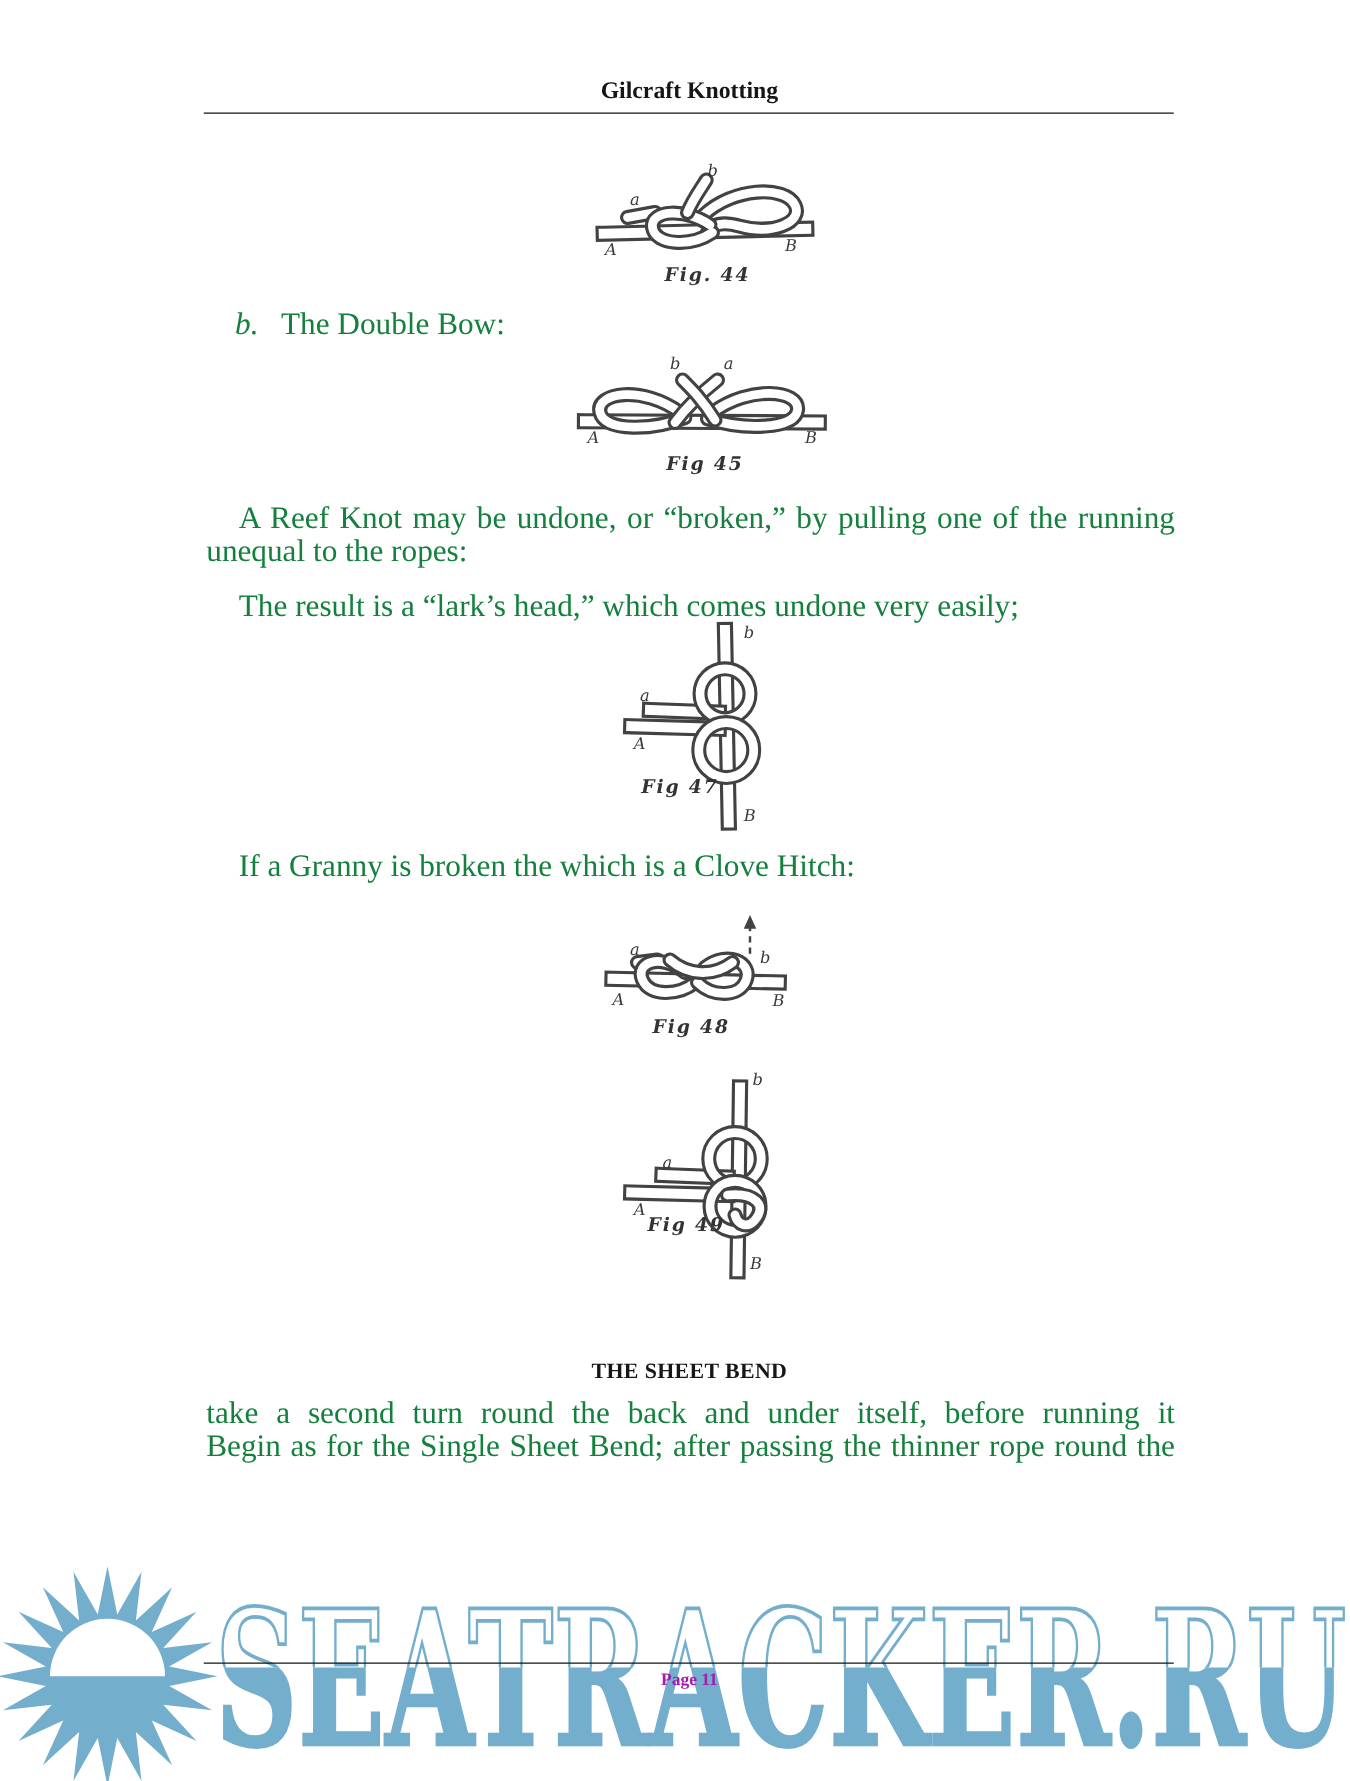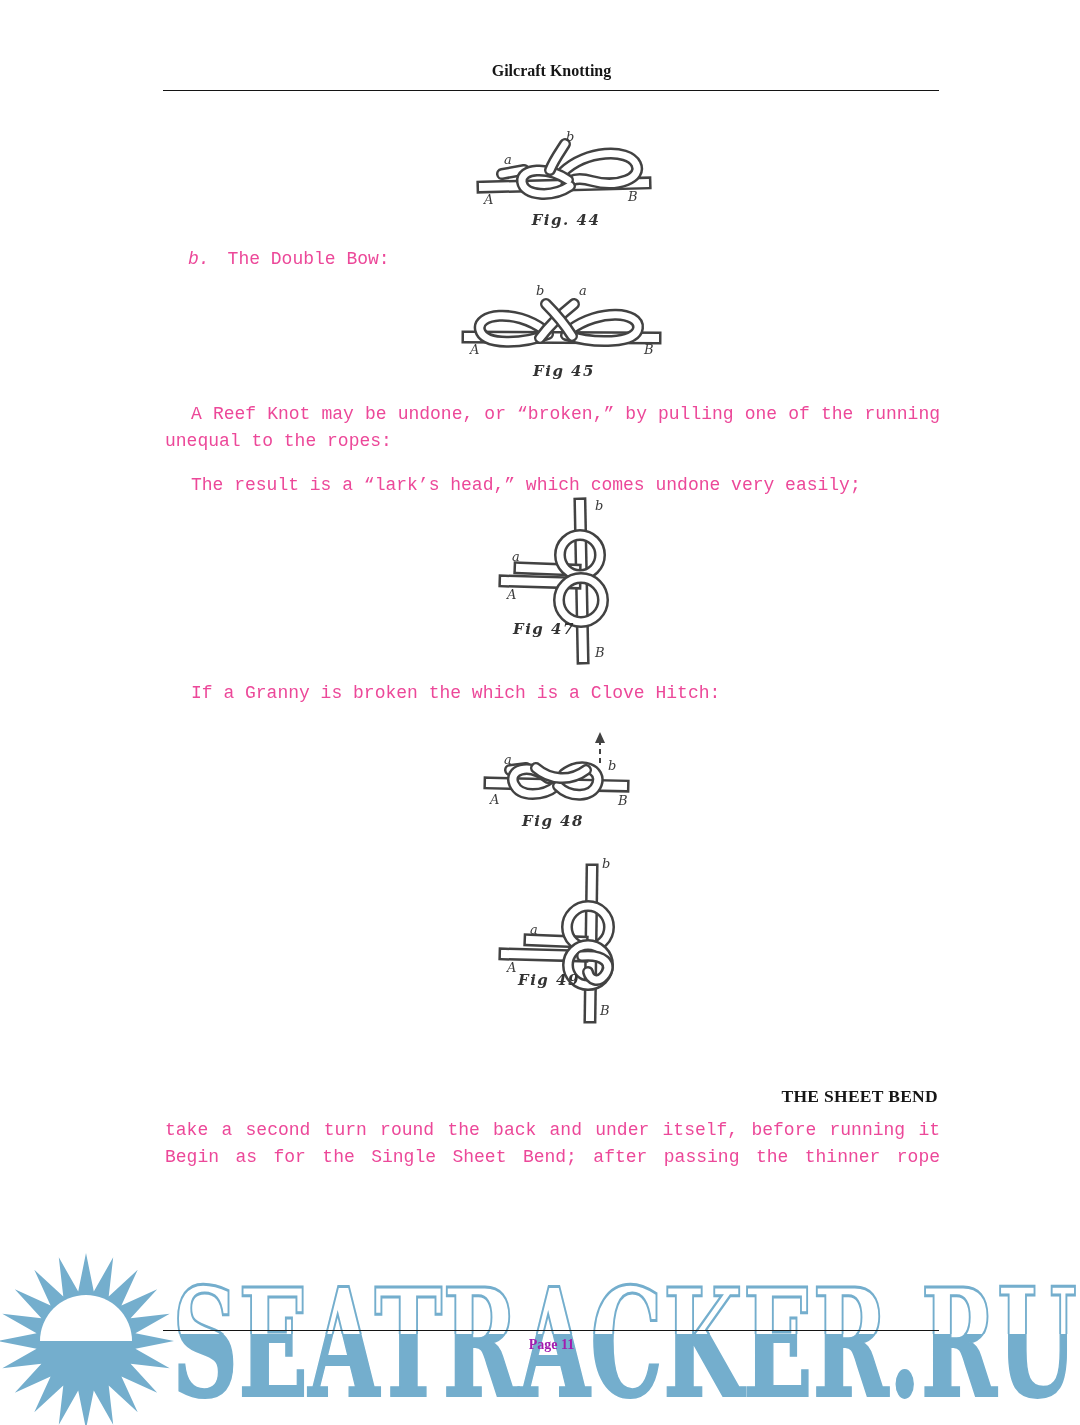--- a/index.html
+++ b/index.html
@@ -3,32 +3,32 @@
 <meta charset="utf-8">
 <style>
   html,body{margin:0;padding:0;background:#ffffff;}
   .page{
     position:relative;width:1080px;height:1425px;background:#ffffff;
     font-family:"Liberation Serif",serif;color:#161616;overflow:hidden;
   }
   .abs{position:absolute;}
   
   .header-title{top:62px;left:165px;width:773px;text-align:center;
-    font-weight:bold;font-size:16px;}
+    font-weight:bold;font-size:19px;}
   .rule{height:0;border-top:1.6px solid #141414;}
   .header-rule{top:90px;left:163px;width:776px;}
   
-  .bodytext{font-size:18px;line-height:27px;color:#ec4899;font-family:Liberation Mono, monospace;}
+  .bodytext{font-size:25px;line-height:27px;color:#15803d;}
   .col{left:165px;width:775px;}
   .jline{text-align:justify;height:27px;overflow:hidden;}
   .jline::after{content:"";display:inline-block;width:100%;height:0;}
   .ind{text-indent:26px;}
   .marker-it{font-style:italic;}
   .dbl-gap{display:inline-block;width:18px;}
-  .section-heading{top:1086px;left:165px;width:773px;text-align:right;
+  .section-heading{top:1086px;left:165px;width:773px;text-align:center;
     font-weight:bold;font-size:17.5px;letter-spacing:.3px;}
   
   .fig{position:absolute;overflow:visible;}
   .rO{fill:none;stroke:#424242;stroke-width:12;stroke-linecap:round;stroke-linejoin:round;}
   .rI{fill:none;stroke:#ffffff;stroke-width:7;stroke-linecap:round;stroke-linejoin:round;}
   .bO{fill:none;stroke:#424242;stroke-width:13;stroke-linecap:square;}
   .bI{fill:none;stroke:#ffffff;stroke-width:8;stroke-linecap:square;}
   .cO{fill:none;stroke:#424242;stroke-width:12;}
   .cI{fill:none;stroke:#ffffff;stroke-width:7;}
   .flab{font-family:"DejaVu Serif",serif;font-style:italic;font-size:13px;fill:#3a3a3a;}

